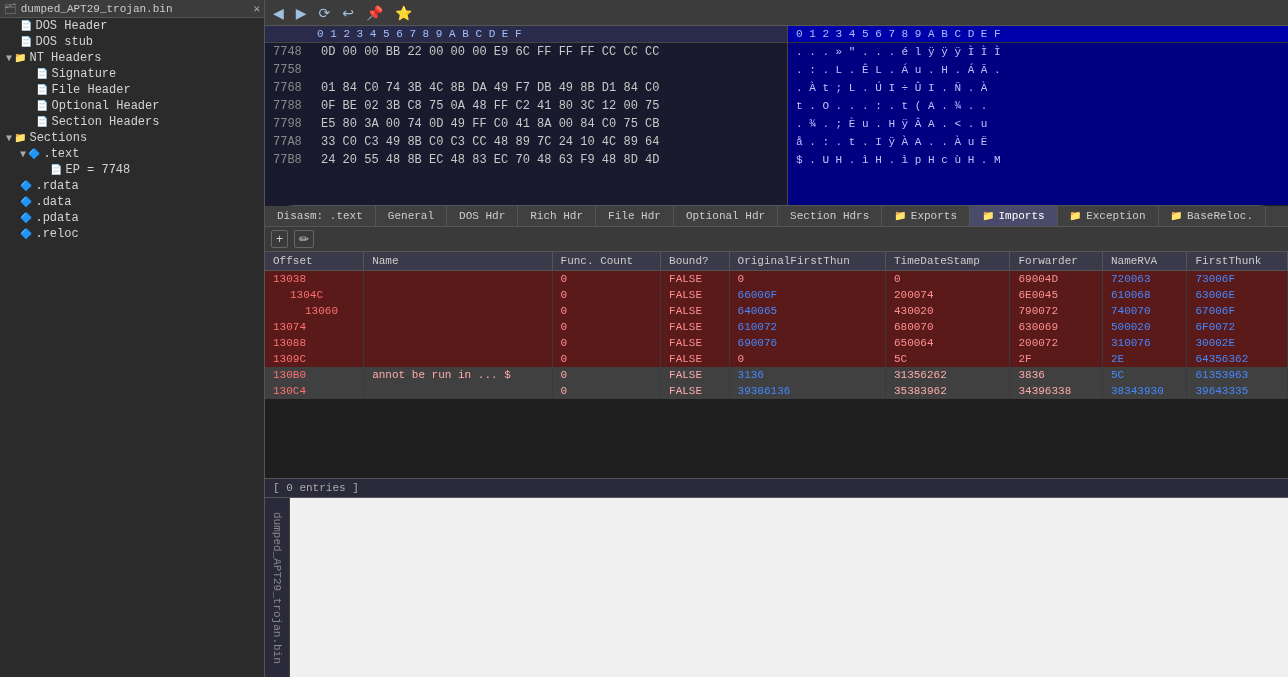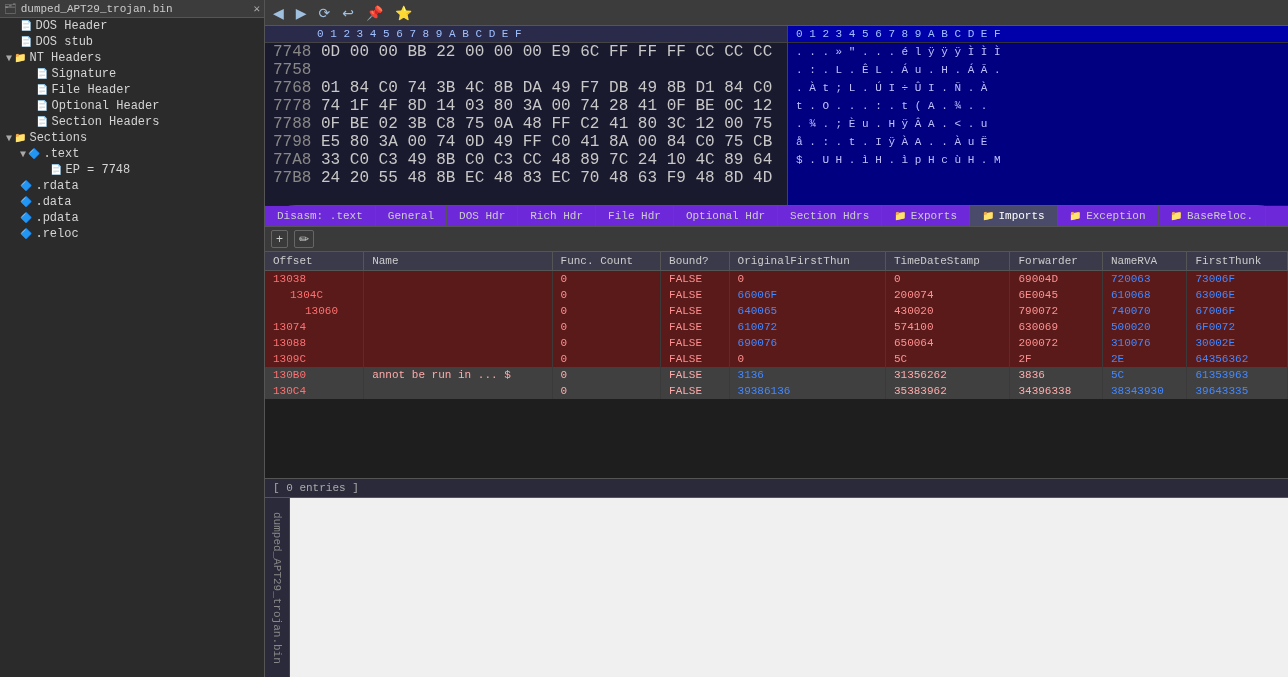--- a/index.html
+++ b/index.html
@@ -104,35 +104,35 @@
     .hex-header-right {
       background: #0000aa;
       color: #a0c0ff;
       padding: 2px 8px;
       font-size: 11px;
       border-bottom: 1px solid #333;
     }
     .hex-row {
       display: flex;
       padding: 1px 8px;
-      font-size: 16px;
+      font-size: 12px;
       line-height: 16px;
     }
     .hex-row-right {
       display: flex;
       padding: 1px 8px;
       font-size: 11px;
       line-height: 16px;
       color: #c0c0ff;
     }
     .hex-addr { color: #888; min-width: 40px; }
     .hex-bytes { color: #c8c8c8; flex: 1; }
     
     .tabs-bar {
-      background: #6d28d9;
+      background: #404040;
       display: flex;
       border-bottom: 1px solid #555;
       overflow-x: auto;
     }
     .tab {
       padding: 4px 12px;
       font-size: 11px;
       cursor: pointer;
       border-right: 1px solid #555;
       color: #ccc;
@@ -358,24 +358,20 @@
             <div class="hex-row">
               <span class="hex-addr">7748</span>
               <span class="hex-bytes" style="margin-left:8px;">0D 00 00 BB 22 00 00 00 E9 6C FF FF FF CC CC CC</span>
             </div>
             <div class="hex-row">
               <span class="hex-addr">7758</span>
             </div>
             <div class="hex-row">
               <span class="hex-addr">7768</span>
               <span class="hex-bytes" style="margin-left:8px;">01 84 C0 74 3B 4C 8B DA 49 F7 DB 49 8B D1 84 C0</span>
-            </div>
-            <div class="hex-row">
-              <span class="hex-addr">7778</span>
-              <span class="hex-bytes" style="margin-left:8px;">74 1F 4F 8D 14 03 80 3A 00 74 28 41 0F BE 0C 12</span>
             </div>
             <div class="hex-row">
               <span class="hex-addr">7788</span>
               <span class="hex-bytes" style="margin-left:8px;">0F BE 02 3B C8 75 0A 48 FF C2 41 80 3C 12 00 75</span>
             </div>
             <div class="hex-row">
               <span class="hex-addr">7798</span>
               <span class="hex-bytes" style="margin-left:8px;">E5 80 3A 00 74 0D 49 FF C0 41 8A 00 84 C0 75 CB</span>
             </div>
             <div class="hex-row">
@@ -511,21 +507,21 @@
                 <td>790072</td>
                 <td><span class="link-blue" style="cursor: pointer;">740070</span></td>
                 <td><span class="link-blue" style="cursor: pointer;">67006F</span></td>
               </tr>
               <tr class="row-red">
                 <td style="color: rgb(255, 112, 112);">13074</td>
                 <td></td>
                 <td>0</td>
                 <td>FALSE</td>
                 <td><span class="link-blue" style="cursor: pointer;">610072</span></td>
-                <td>574100</td>
+                <td>680070</td>
                 <td>630069</td>
                 <td><span class="link-blue" style="cursor: pointer;">500020</span></td>
                 <td><span class="link-blue" style="cursor: pointer;">6F0072</span></td>
               </tr>
               <tr class="row-red">
                 <td style="color: rgb(255, 112, 112);">13088</td>
                 <td></td>
                 <td>0</td>
                 <td>FALSE</td>
                 <td><span class="link-blue" style="cursor: pointer;">690076</span></td>

